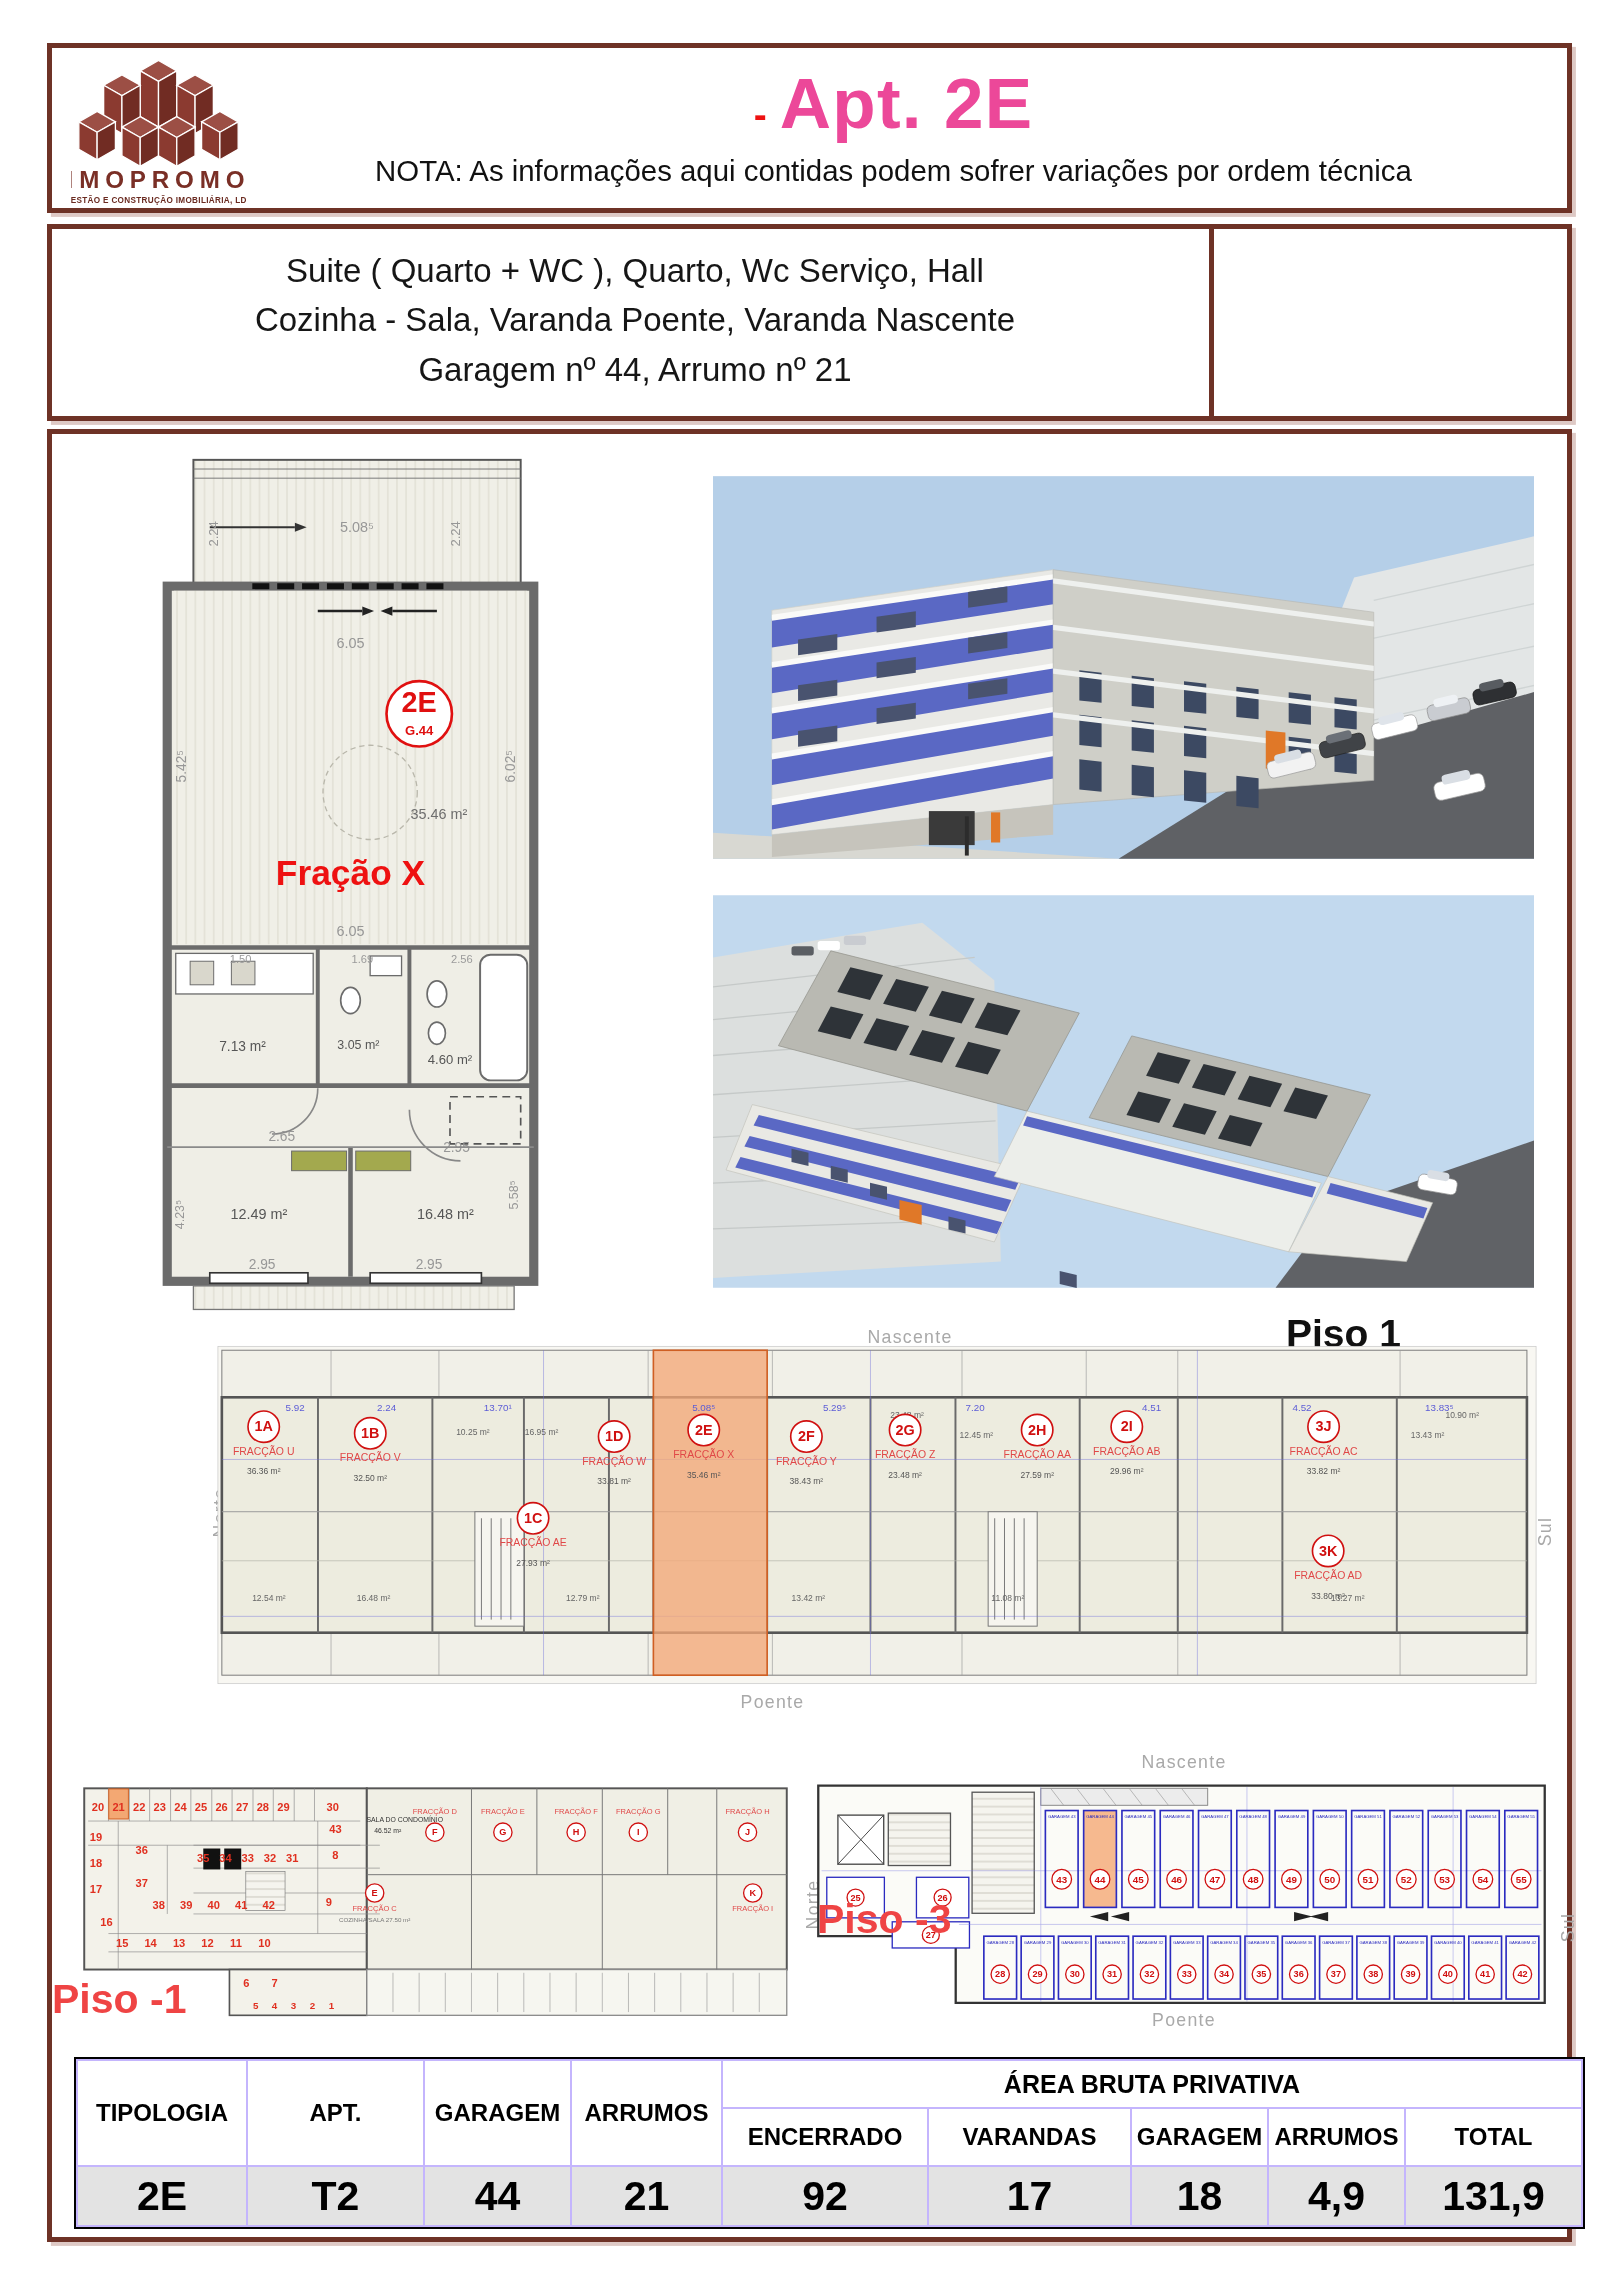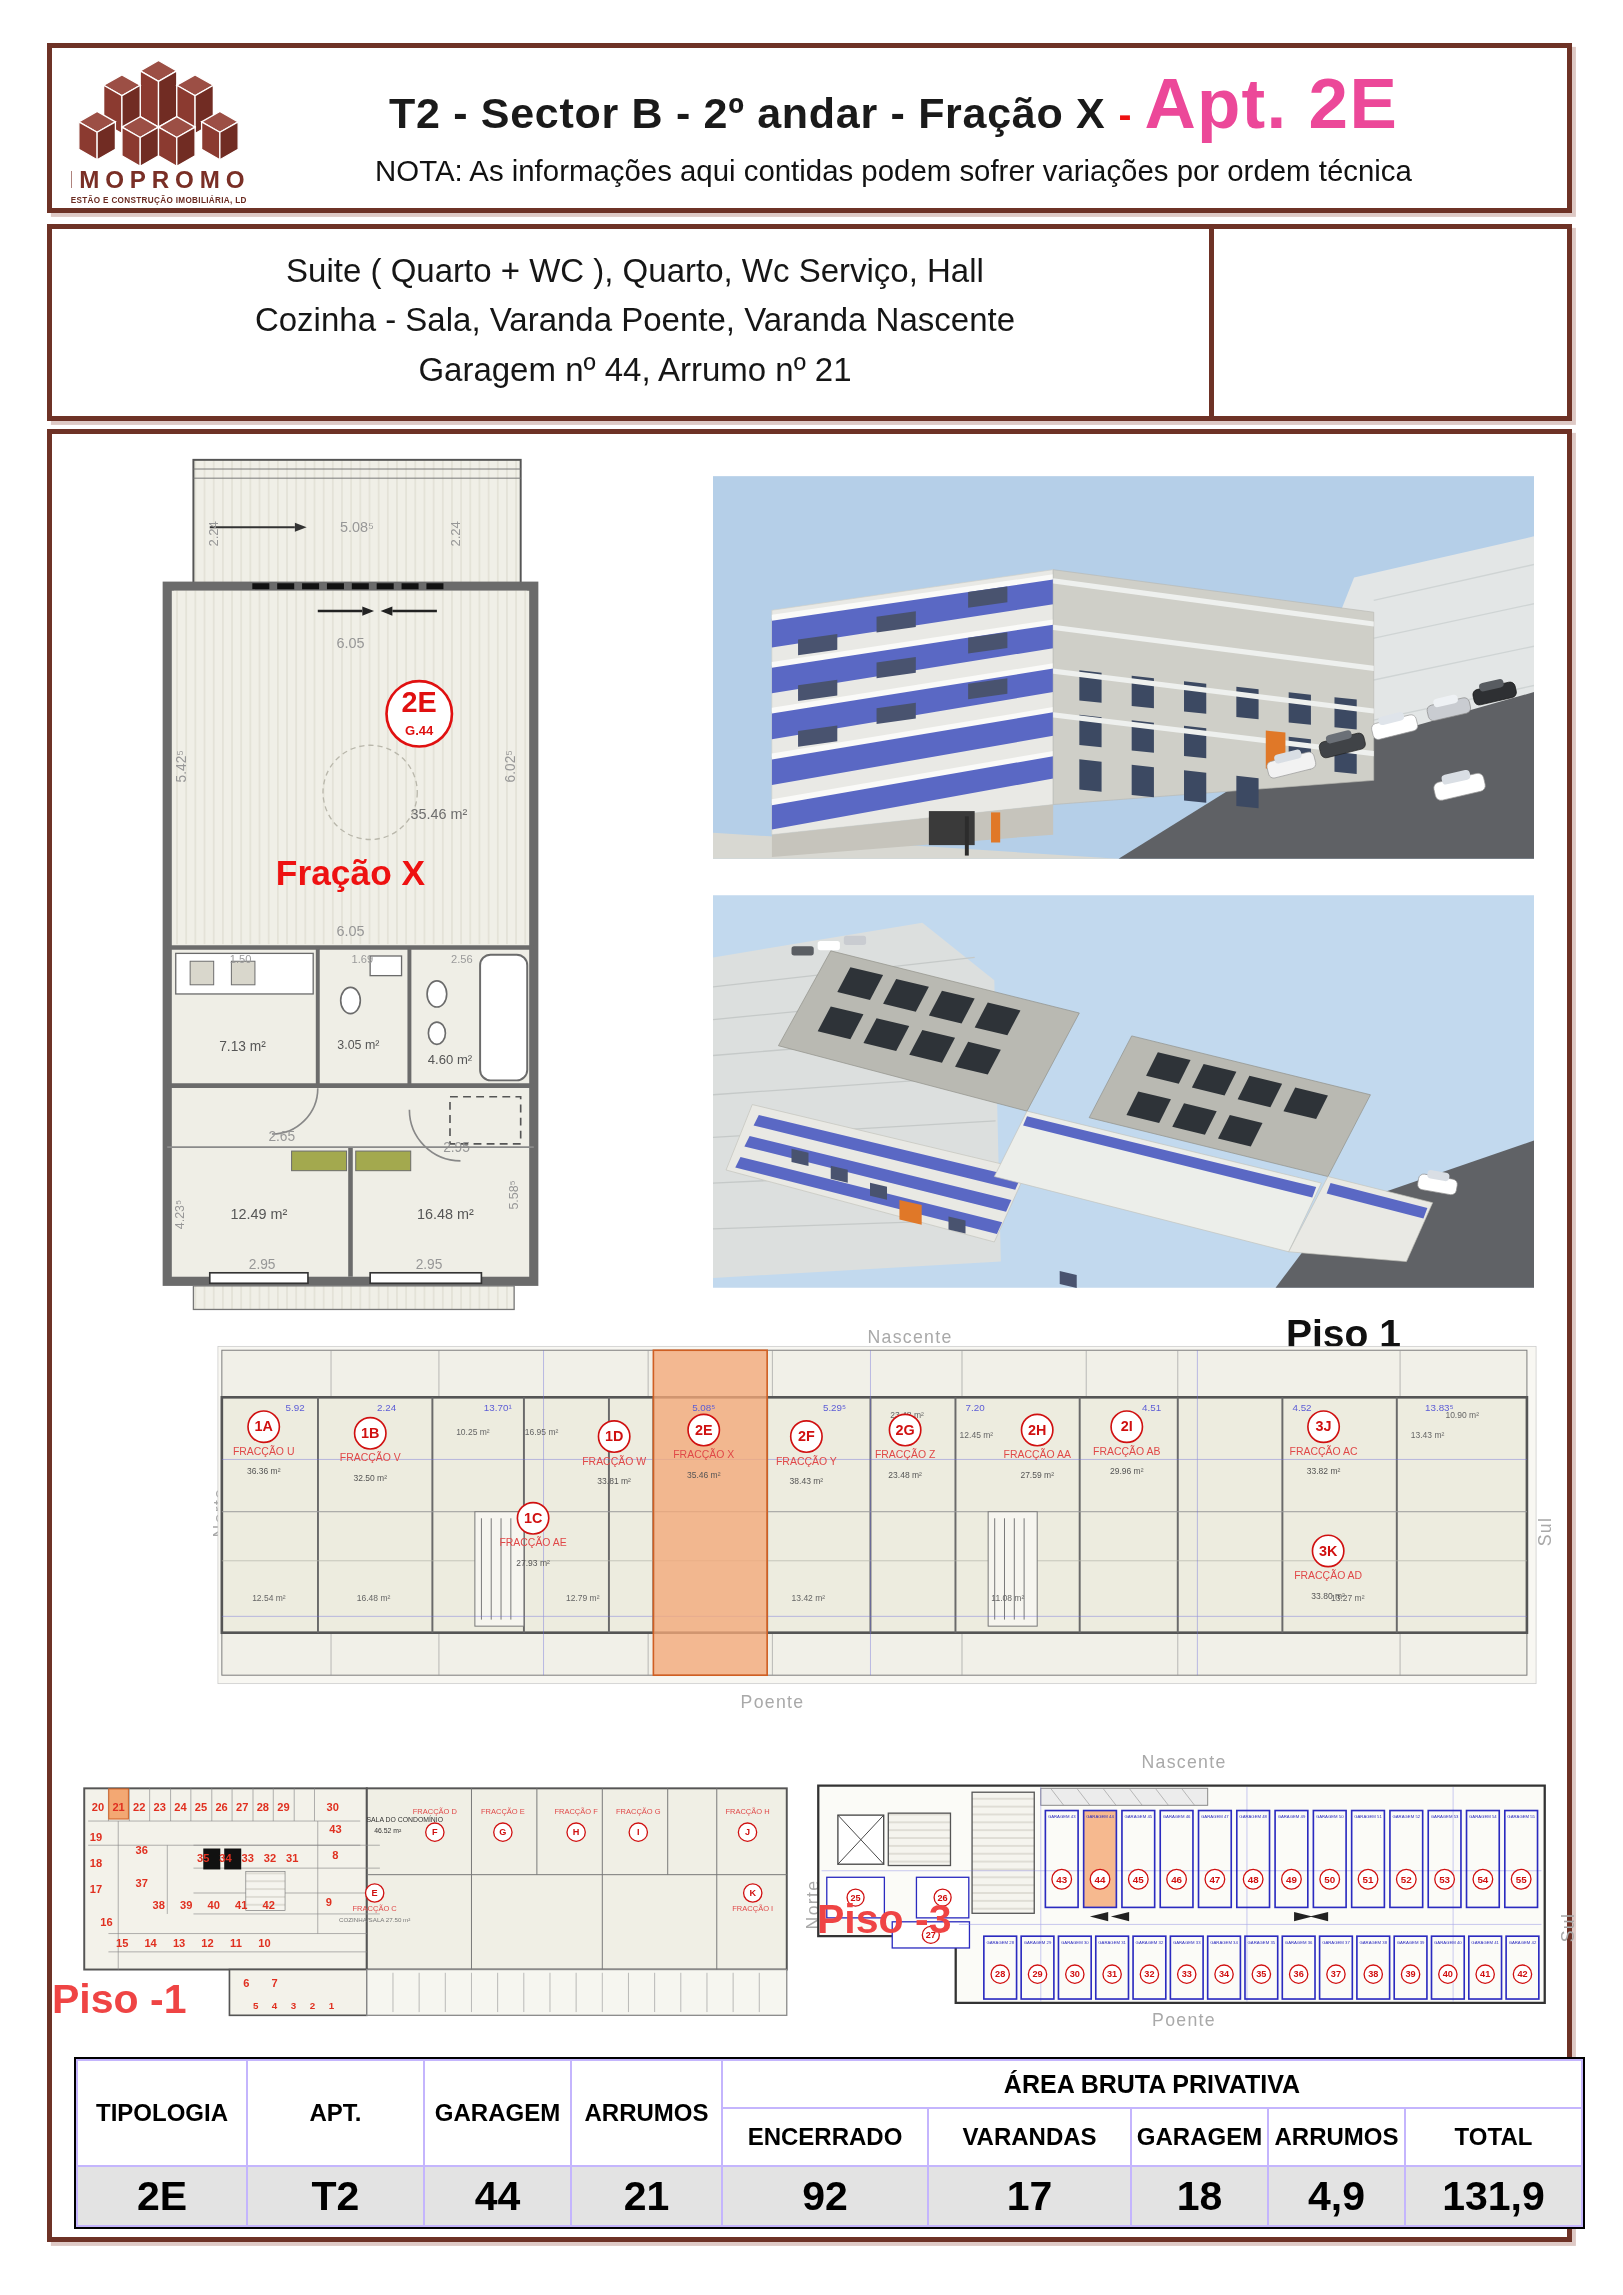--- a/index.html
+++ b/index.html
@@ -74,21 +74,20 @@
           <polygon points="162,94 190,110 162,126 134,110" fill="#9c4f45"></polygon>
          <polygon points="134,110 162,126 162,170 134,154" fill="#8b3a30"></polygon>
          <polygon points="190,110 162,126 162,170 190,154" fill="#712c23"></polygon>
         </g>
     </g>
     <text x="134" y="203" text-anchor="middle" font-size="37" font-weight="bold" fill="#7a2f26" letter-spacing="9">IMOPROMO</text>
     <text x="134" y="227" text-anchor="middle" font-size="12.5" font-weight="bold" fill="#6a2a20" letter-spacing="0.5">GESTÃO E CONSTRUÇÃO IMOBILIÁRIA, LDA</text>
   </svg>
 
   <div class="abs title-row" style="left:236px;top:63px;width:1315px;">
-    <span class="title-black">T2 - Sector B - 2º andar - Fração X</span>
     <span class="title-dash">-</span>
     <span class="title-red">Apt. 2E</span>
   </div>
   <div class="abs nota" style="left:236px;top:154px;width:1315px;">NOTA: As informações aqui contidas podem sofrer variações por ordem técnica</div>
 
   <div class="frame" style="left:47px;top:224px;width:1515px;height:187px;"></div>
   <div class="abs" style="left:1209px;top:229px;width:5.2px;height:187px;background:#6e3226;"></div>
   <div class="abs desc" style="left:72px;top:233px;width:1126px;height:174px;">
     <div>Suite ( Quarto + WC ), Quarto, Wc Serviço, Hall</div>
     <div>Cozinha - Sala, Varanda Poente, Varanda Nascente</div>

